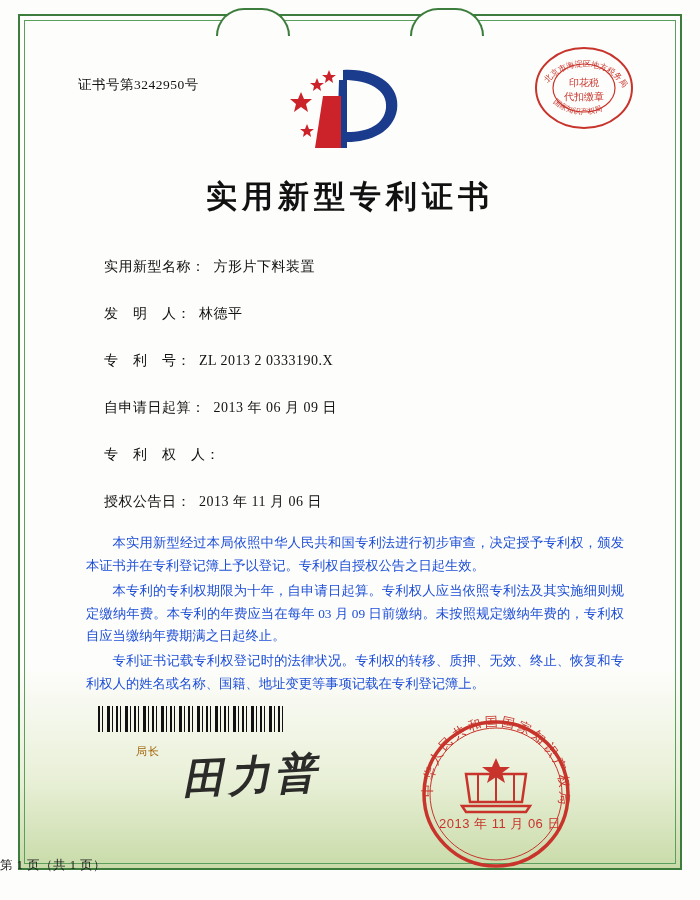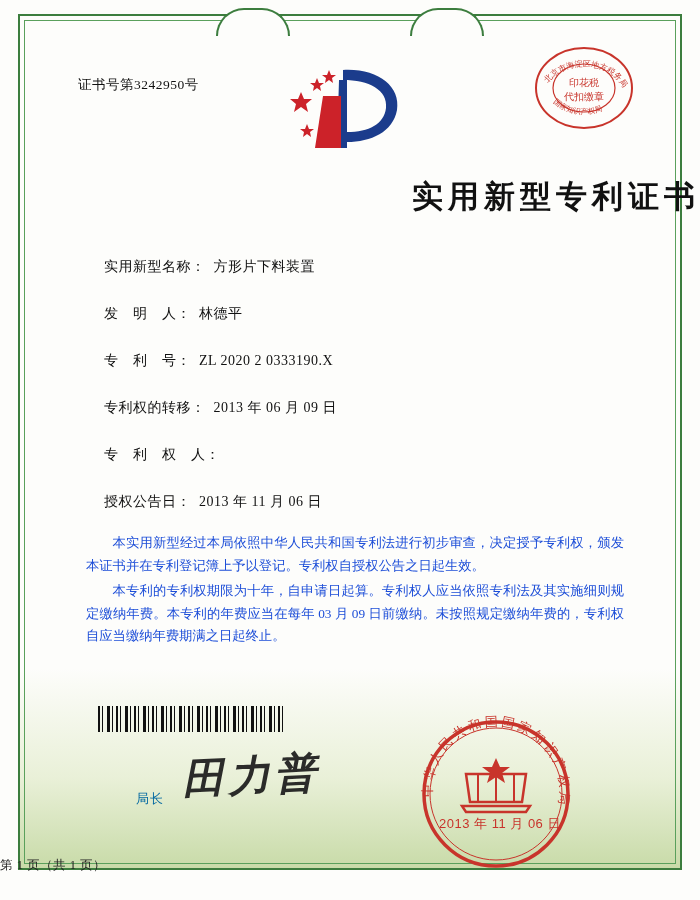--- a/index.html
+++ b/index.html
@@ -92,21 +92,21 @@
     top: 36px;
     width: 104px;
     height: 104px;
   }
 
   .doc-title {
     position: absolute;
     left: 0;
     right: 0;
     top: 176px;
-    text-align: right;
+    text-align: center;
     font-size: 31px;
     font-weight: bold;
     letter-spacing: 5px;
     color: #111;
     font-family: "Liberation Serif", "DejaVu Serif", serif;
   }
 
   
   .fields {
     position: absolute;
@@ -157,23 +157,23 @@
         #111 0px, #111 2px, transparent 2px, transparent 4px,
         #111 4px, #111 5px, transparent 5px, transparent 9px,
         #111 9px, #111 12px, transparent 12px, transparent 14px,
         #111 14px, #111 15px, transparent 15px, transparent 18px);
   }
 
   
   .director-label {
     position: absolute;
     left: 136px;
-    top: 790px;
-    font-size: 13px;
-    color: #0369a1;
+    top: 744px;
+    font-size: 11px;
+    color: #a16207;
     letter-spacing: 1px;
   }
   .signature {
     position: absolute;
     left: 182px;
     top: 748px;
     font-size: 42px;
     font-family: "Liberation Serif", "DejaVu Serif", serif;
     font-style: italic;
     font-weight: bold;
@@ -266,38 +266,39 @@
     <div class="field-row">
       <span class="field-label">实用新型名称：</span>
       <span class="field-value">方形片下料装置</span>
     </div>
     <div class="field-row">
       <span class="field-label">发　明　人：</span>
       <span class="field-value">林德平</span>
     </div>
     <div class="field-row">
       <span class="field-label">专　利　号：</span>
-      <span class="field-value">ZL 2020 2 0333190.X</span>
-    </div>
-    <div class="field-row">
-      <span class="field-label">专利权的转移：</span>
+      <span class="field-value">ZL 2013 2 0333190.X</span>
+    </div>
+    <div class="field-row">
+      <span class="field-label">自申请日起算：</span>
       <span class="field-value">2013 年 06 月 09 日</span>
     </div>
     <div class="field-row">
       <span class="field-label">专　利　权　人：</span>
     </div>
     <div class="field-row">
       <span class="field-label">授权公告日：</span>
       <span class="field-value">2013 年 11 月 06 日</span>
     </div>
   </div>
 
   <div class="paras">
     <p class="para">本实用新型经过本局依照中华人民共和国专利法进行初步审查，决定授予专利权，颁发本证书并在专利登记簿上予以登记。专利权自授权公告之日起生效。</p>
     <p class="para">本专利的专利权期限为十年，自申请日起算。专利权人应当依照专利法及其实施细则规定缴纳年费。本专利的年费应当在每年 03 月 09 日前缴纳。未按照规定缴纳年费的，专利权自应当缴纳年费期满之日起终止。</p>
+    <p class="para">专利证书记载专利权登记时的法律状况。专利权的转移、质押、无效、终止、恢复和专利权人的姓名或名称、国籍、地址变更等事项记载在专利登记簿上。</p>
   </div>
 
   <div class="barcode"></div>
 
   <div class="director-label">局长</div>
   <div class="signature">田力普</div>
 
   <div class="natseal">
     <svg viewBox="0 0 160 160" width="160" height="160">
       <circle cx="80" cy="80" r="72" fill="none" stroke="#c8342b" stroke-width="3.5"></circle>

